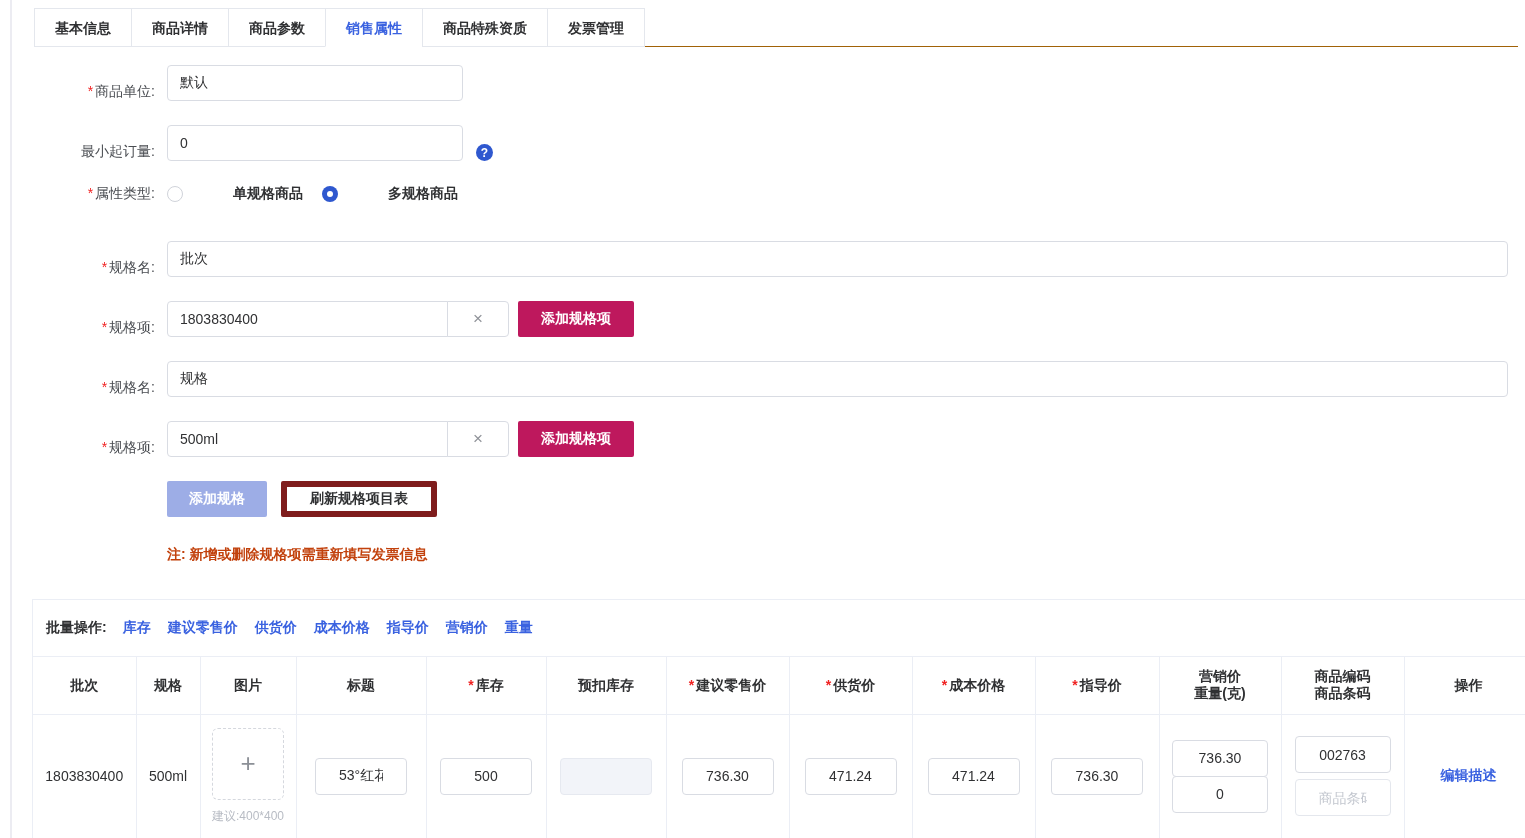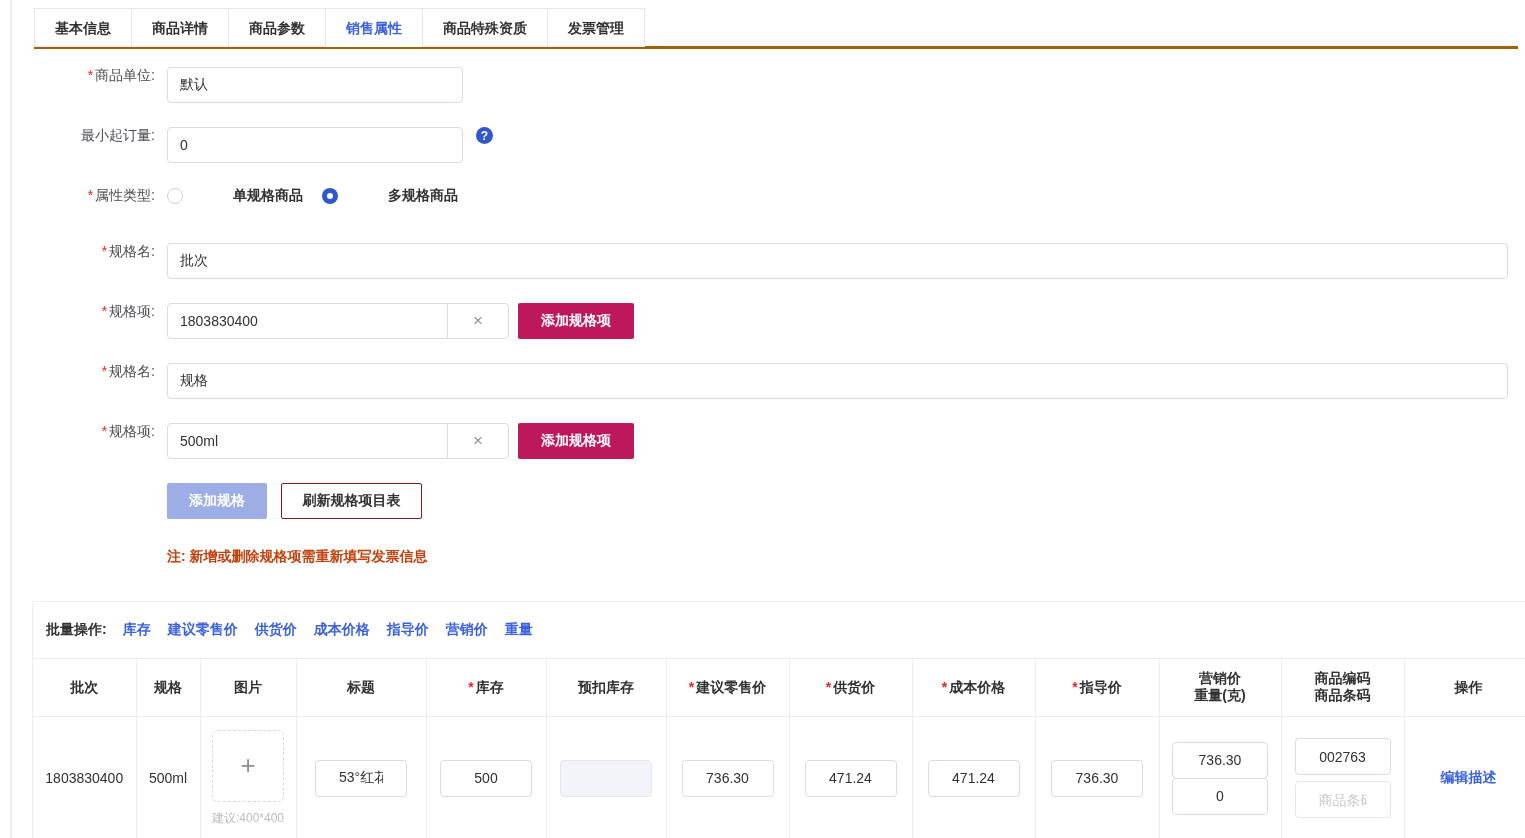--- a/index.html
+++ b/index.html
@@ -1,29 +1,29 @@
 <!DOCTYPE html>
 <html><head>
 <meta charset="utf-8">
 <style>
   * { box-sizing: border-box; }
   body { margin:0; background:#fff; color:#303133; font-family:"Liberation Sans","DejaVu Sans",sans-serif; }
   .screen { position:relative; width:1525px; height:838px; overflow:hidden; background:#fff; }
   .left-line { position:absolute; left:10px; top:0; width:2px; height:100%; background:#ececf2; }
 
   
-  .tabs { display:flex; align-items:flex-start; margin:8px 0 0 34px; border-bottom:3px solid #a16207; width:1484px; }
+  .tabs { display:flex; align-items:flex-start; margin:8px 0 0 34px; border-bottom:1px solid #a16207; width:1484px; }
   .tab { height:39px; line-height:38px; padding:0 20px; border:1px solid #e4e7ed; background:#fff;
          font-size:14px; font-weight:700; margin-bottom:-1px; cursor:pointer; white-space:nowrap; }
   .tab + .tab { margin-left:-1px; }
   .tab.active { color:#3a62e0; border-bottom-color:#fff; }
 
   
   .form { margin-top:18px; }
-  .frow { display:flex; align-items:flex-start; margin-bottom:24px; }
+  .frow { display:flex; align-items:flex-end; margin-bottom:24px; }
   .flabel { flex:none; width:167px; padding-right:12px; text-align:right; font-size:14px; color:#4a4d52; }
   .star { color:#f02222; margin-right:2px; font-size:14px; }
   .inp { height:36px; border:1px solid #d9dce3; border-radius:4px; padding:0 12px; font-size:14px;
          color:#303133; background:#fff; outline:none; font-family:inherit; }
   .w-md { width:296px; }
   .w-full { width:1341px; }
   .w-item { width:281px; border-top-right-radius:0; border-bottom-right-radius:0; }
   .append { width:62px; height:36px; margin-left:-1px; border:1px solid #d9dce3; border-radius:0 4px 4px 0;
             display:flex; align-items:center; justify-content:center; color:#909399; font-size:17px;
             background:#fff; cursor:pointer; }
@@ -32,21 +32,21 @@
   .radio { display:flex; align-items:center; cursor:pointer; font-size:14px; font-weight:700;gap:40px; }
   .radio.first { margin-right:19px; }
   .rdot { width:16px; height:16px; border:1px solid #d0d3da; border-radius:50%; background:#fff; margin-right:10px; position:relative; }
   .rdot.on { border:none; background:#2f58cf; }
   .rdot.on::after { content:""; position:absolute; left:5px; top:5px; width:6px; height:6px; border-radius:50%; background:#fff; }
   .row-radio { margin-bottom:38px; }
   .row-btns { margin-bottom:29px; }
   .btn { height:36px; font-size:14px; border-radius:2px; cursor:pointer; font-family:inherit; }
   .btn-primary { width:116px; margin-left:9px; background:#be185d; color:#fff; border:none; font-weight:700; }
   .btn-disabled { width:100px; margin-left:167px; background:#9dade6; color:#fff; border:none; font-weight:700; cursor:not-allowed; }
-  .btn-plain { width:141px; margin-left:14px; background:#fff; border:1px solid #7f1d1d; color:#303133; font-weight:700; }
+  .btn-plain { width:156px; margin-left:14px; background:#fff; border:6px solid #7f1d1d; color:#303133; font-weight:700; }
   .note { margin-left:167px; margin-bottom:35px; color:#c2410c; font-size:14px; font-weight:700; }
 
   
   .panel { margin-left:32px; width:1500px; border-top:1px solid #ebeef5; border-left:1px solid #ebeef5; }
   .bulkbar { height:57px; display:flex; align-items:center; padding-left:13px; border-bottom:1px solid #ebeef5; font-size:14px; }
   .bulk-label { font-weight:700; margin-right:16px; }
   .bulk-link { color:#3a62e0; font-weight:700; margin-right:17px; text-decoration:none; cursor:pointer; }
   table { border-collapse:collapse; table-layout:fixed; width:1500px; }
   th { height:57px; border-right:1px solid #ebeef5; border-bottom:1px solid #ebeef5;
        font-size:14px; font-weight:700; text-align:center; padding:0; line-height:17px; }

